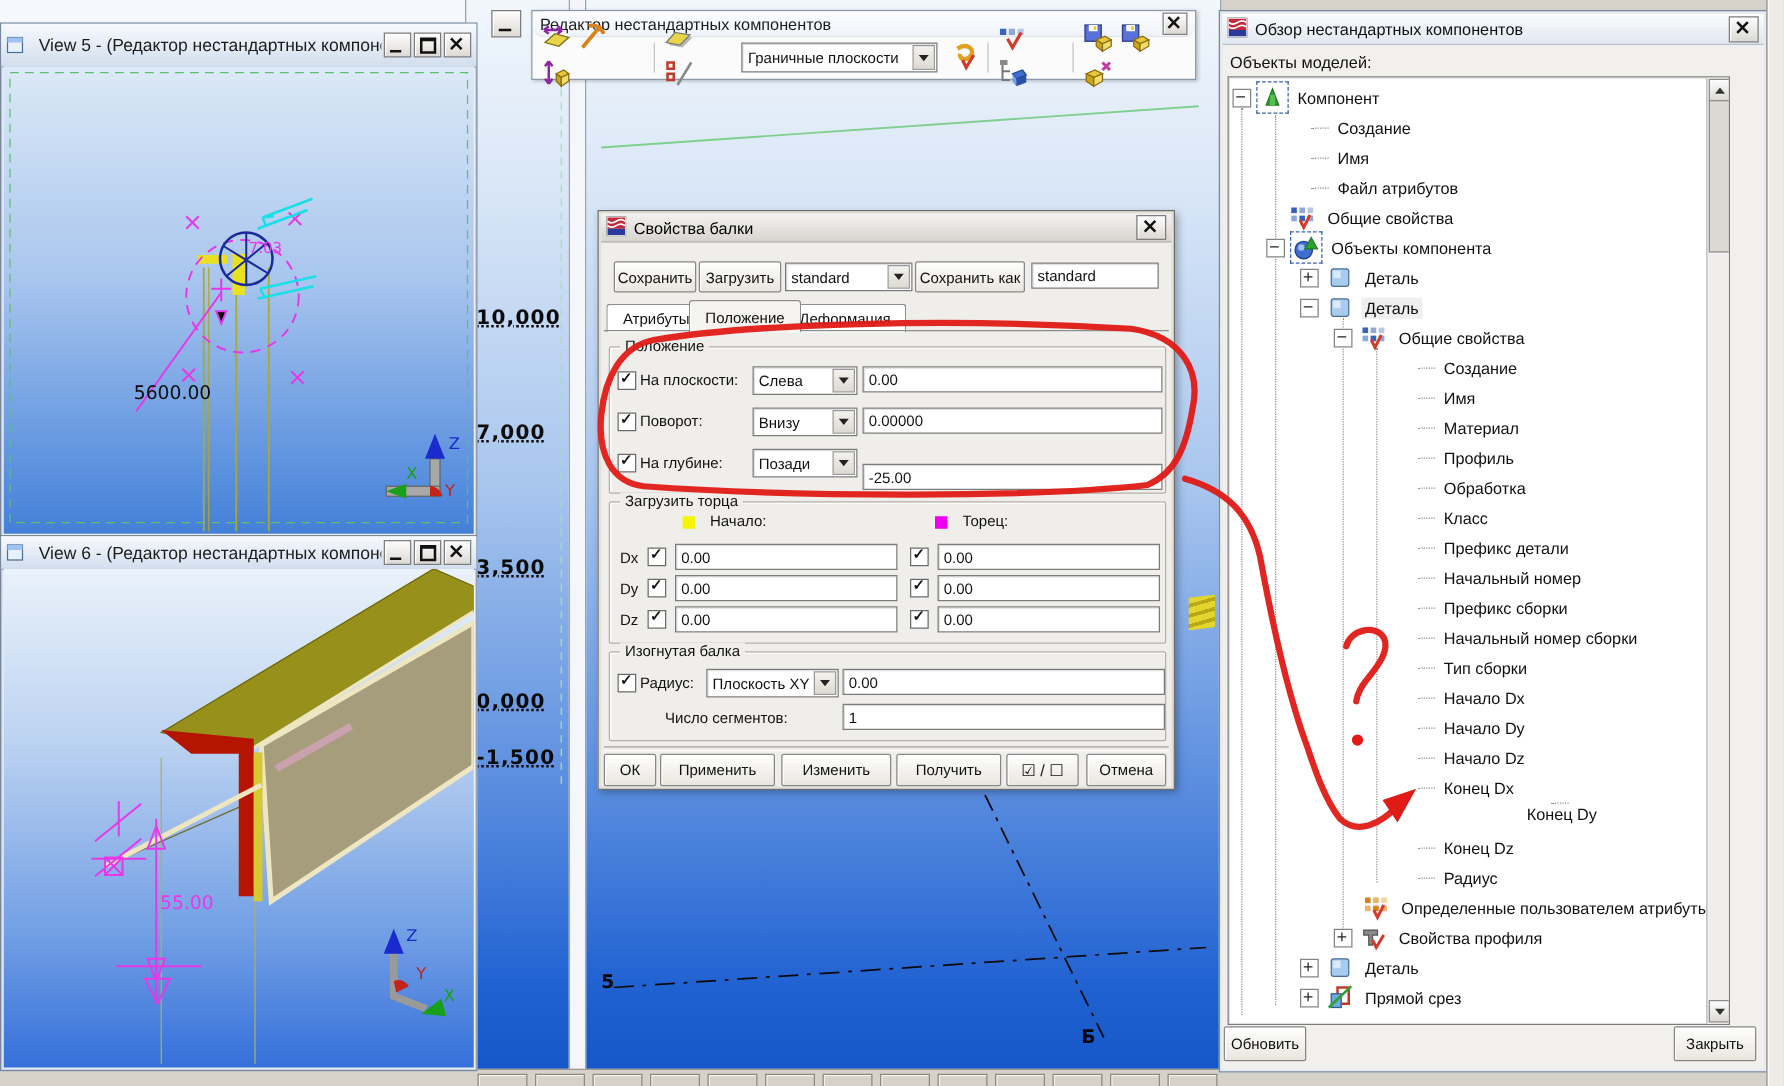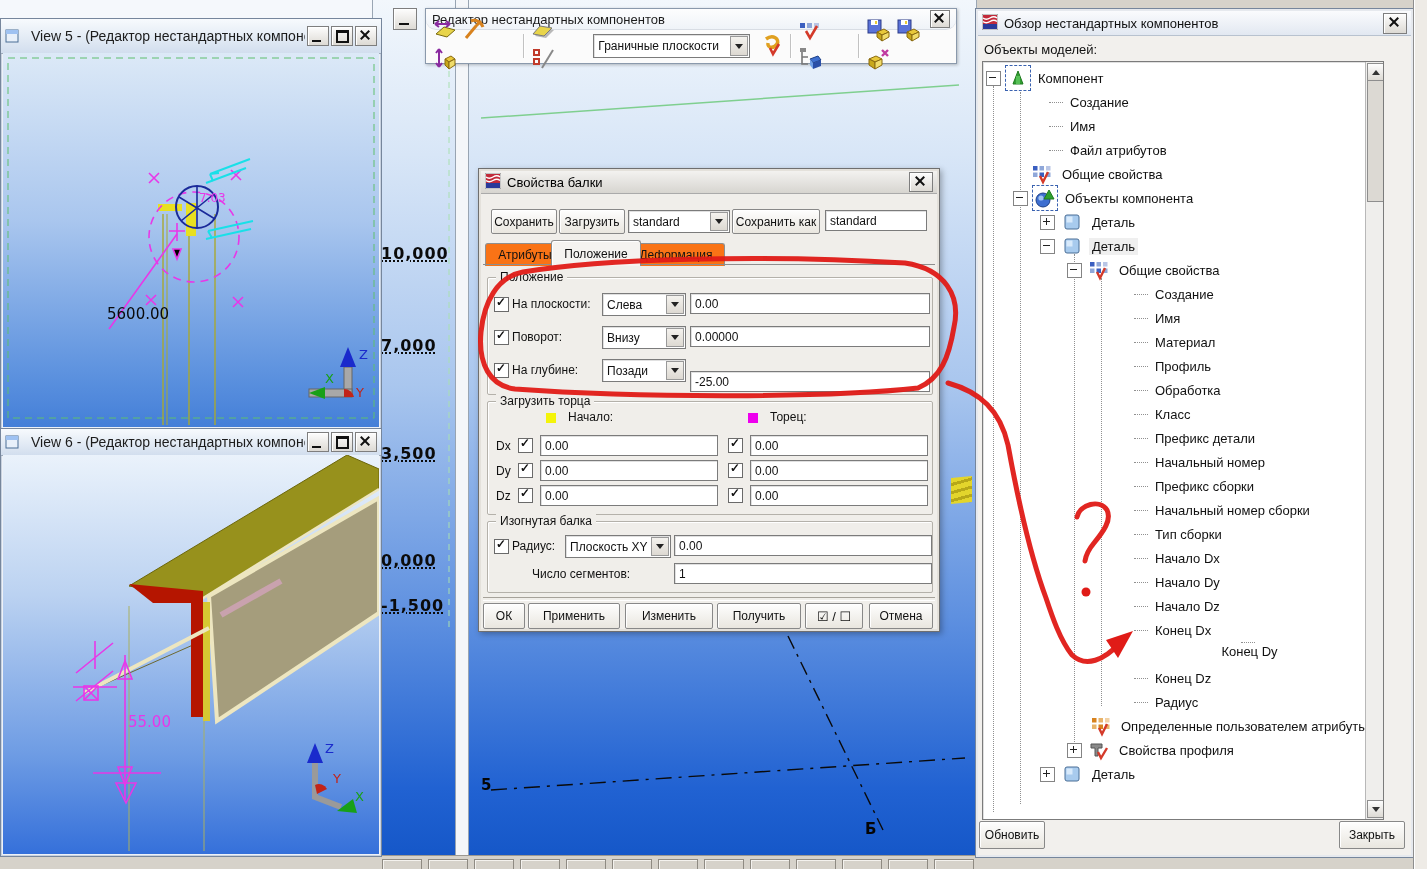--- a/index.html
+++ b/index.html
@@ -58,21 +58,21 @@
   .cb.on::after{content:"✓";position:absolute;left:1px;top:-3px;font-size:12px;font-weight:bold;color:#111;}
   .grp{position:absolute;border:1px solid #B4B1AA;box-shadow:inset 1px 1px 0 #fff;border-radius:2px;}
   .grp .leg{position:absolute;top:-8px;left:8px;background:#F0EEEA;padding:0 4px;font-size:12px;color:#111;}
   
   .dlg{position:absolute;left:478px;top:168px;width:460px;height:462px;background:#F0EEEA;
     border:1px solid #6F6F6F;box-shadow:0 0 0 2px #E4E1DB inset,2px 2px 6px rgba(0,0,0,.3);}
   .dlg-title{position:absolute;left:2px;top:2px;right:2px;height:22px;
     background:linear-gradient(180deg,#F3F2F0,#D7D5D0);border-bottom:1px solid #AAA;
     display:flex;align-items:center;padding:0 4px;font-size:13px;}
   .dlg-title .ttl{flex:1;margin-left:6px;color:#000;}
-  .tab{position:absolute;height:22px;background:#f97316;border:1px solid #8E8E8E;border-bottom:none;
+  .tab{position:absolute;height:22px;background:#ffffff;border:1px solid #8E8E8E;border-bottom:none;
     border-radius:3px 3px 0 0;display:flex;align-items:center;justify-content:center;font-size:12px;padding:0 8px;}
   .tab.active{background:#F5F3F0;height:25px;z-index:2;box-shadow:inset 1px 1px 0 #fff;}
   .tabline{position:absolute;left:4px;right:4px;height:1px;background:#8E8E8E;}
   
   .panel{position:absolute;left:975px;top:8px;width:437px;height:848px;background:#F2F0ED;
     border:1px solid #76869C;box-shadow:0 0 0 2px #E6E9EE inset;}
   .panel-title{position:absolute;left:2px;top:2px;right:2px;height:24px;
     background:linear-gradient(180deg,#FAFBFD,#E2E8F1);border-bottom:1px solid #B8C2CF;
     display:flex;align-items:center;padding:0 4px;font-size:13px;}
   .panel-title .ttl{flex:1;margin-left:6px;}
@@ -653,20 +653,31 @@
           <div class="trow" style="padding-left: 57px;">
             <span class="exp plus"></span>
             <span class="tico">
               <svg width="18" height="18">
                 <rect x="2" y="2" width="14" height="14" rx="2" fill="#A8CBEE" stroke="#4A6E96"></rect>
                 <rect x="3.5" y="3.5" width="6" height="6" fill="#D8EAFB"></rect>
               </svg>
             </span>
             <span class="lbl">Деталь</span>
           </div>
+          <div class="trow" style="padding-left: 57px;">
+            <span class="exp plus"></span>
+            <span class="tico">
+              <svg width="22" height="22">
+                <rect x="9" y="3" width="9" height="13" fill="none" stroke="#C03A2A" stroke-width="2"></rect>
+                <rect x="4" y="8" width="8" height="11" fill="#6FA8DC" stroke="#2F5F8F"></rect>
+                <line x1="2" y1="19" x2="20" y2="2" stroke="#2FA12F" stroke-width="2"></line>
+              </svg>
+            </span>
+            <span class="lbl">Прямой срез</span>
+          </div>
         </div>
       <div class="vscroll">
         <span class="sbtn up" style="top:1px"></span>
         <span class="sthumb"></span>
         <span class="sbtn dn" style="bottom:1px"></span>
       </div>
     </div>
     <div class="btn" style="position:absolute;left:3px;top:812px;width:64px;height:26px">Обновить</div>
     <div class="btn" style="position:absolute;left:363px;top:812px;width:64px;height:26px">Закрыть</div>
   </div>

